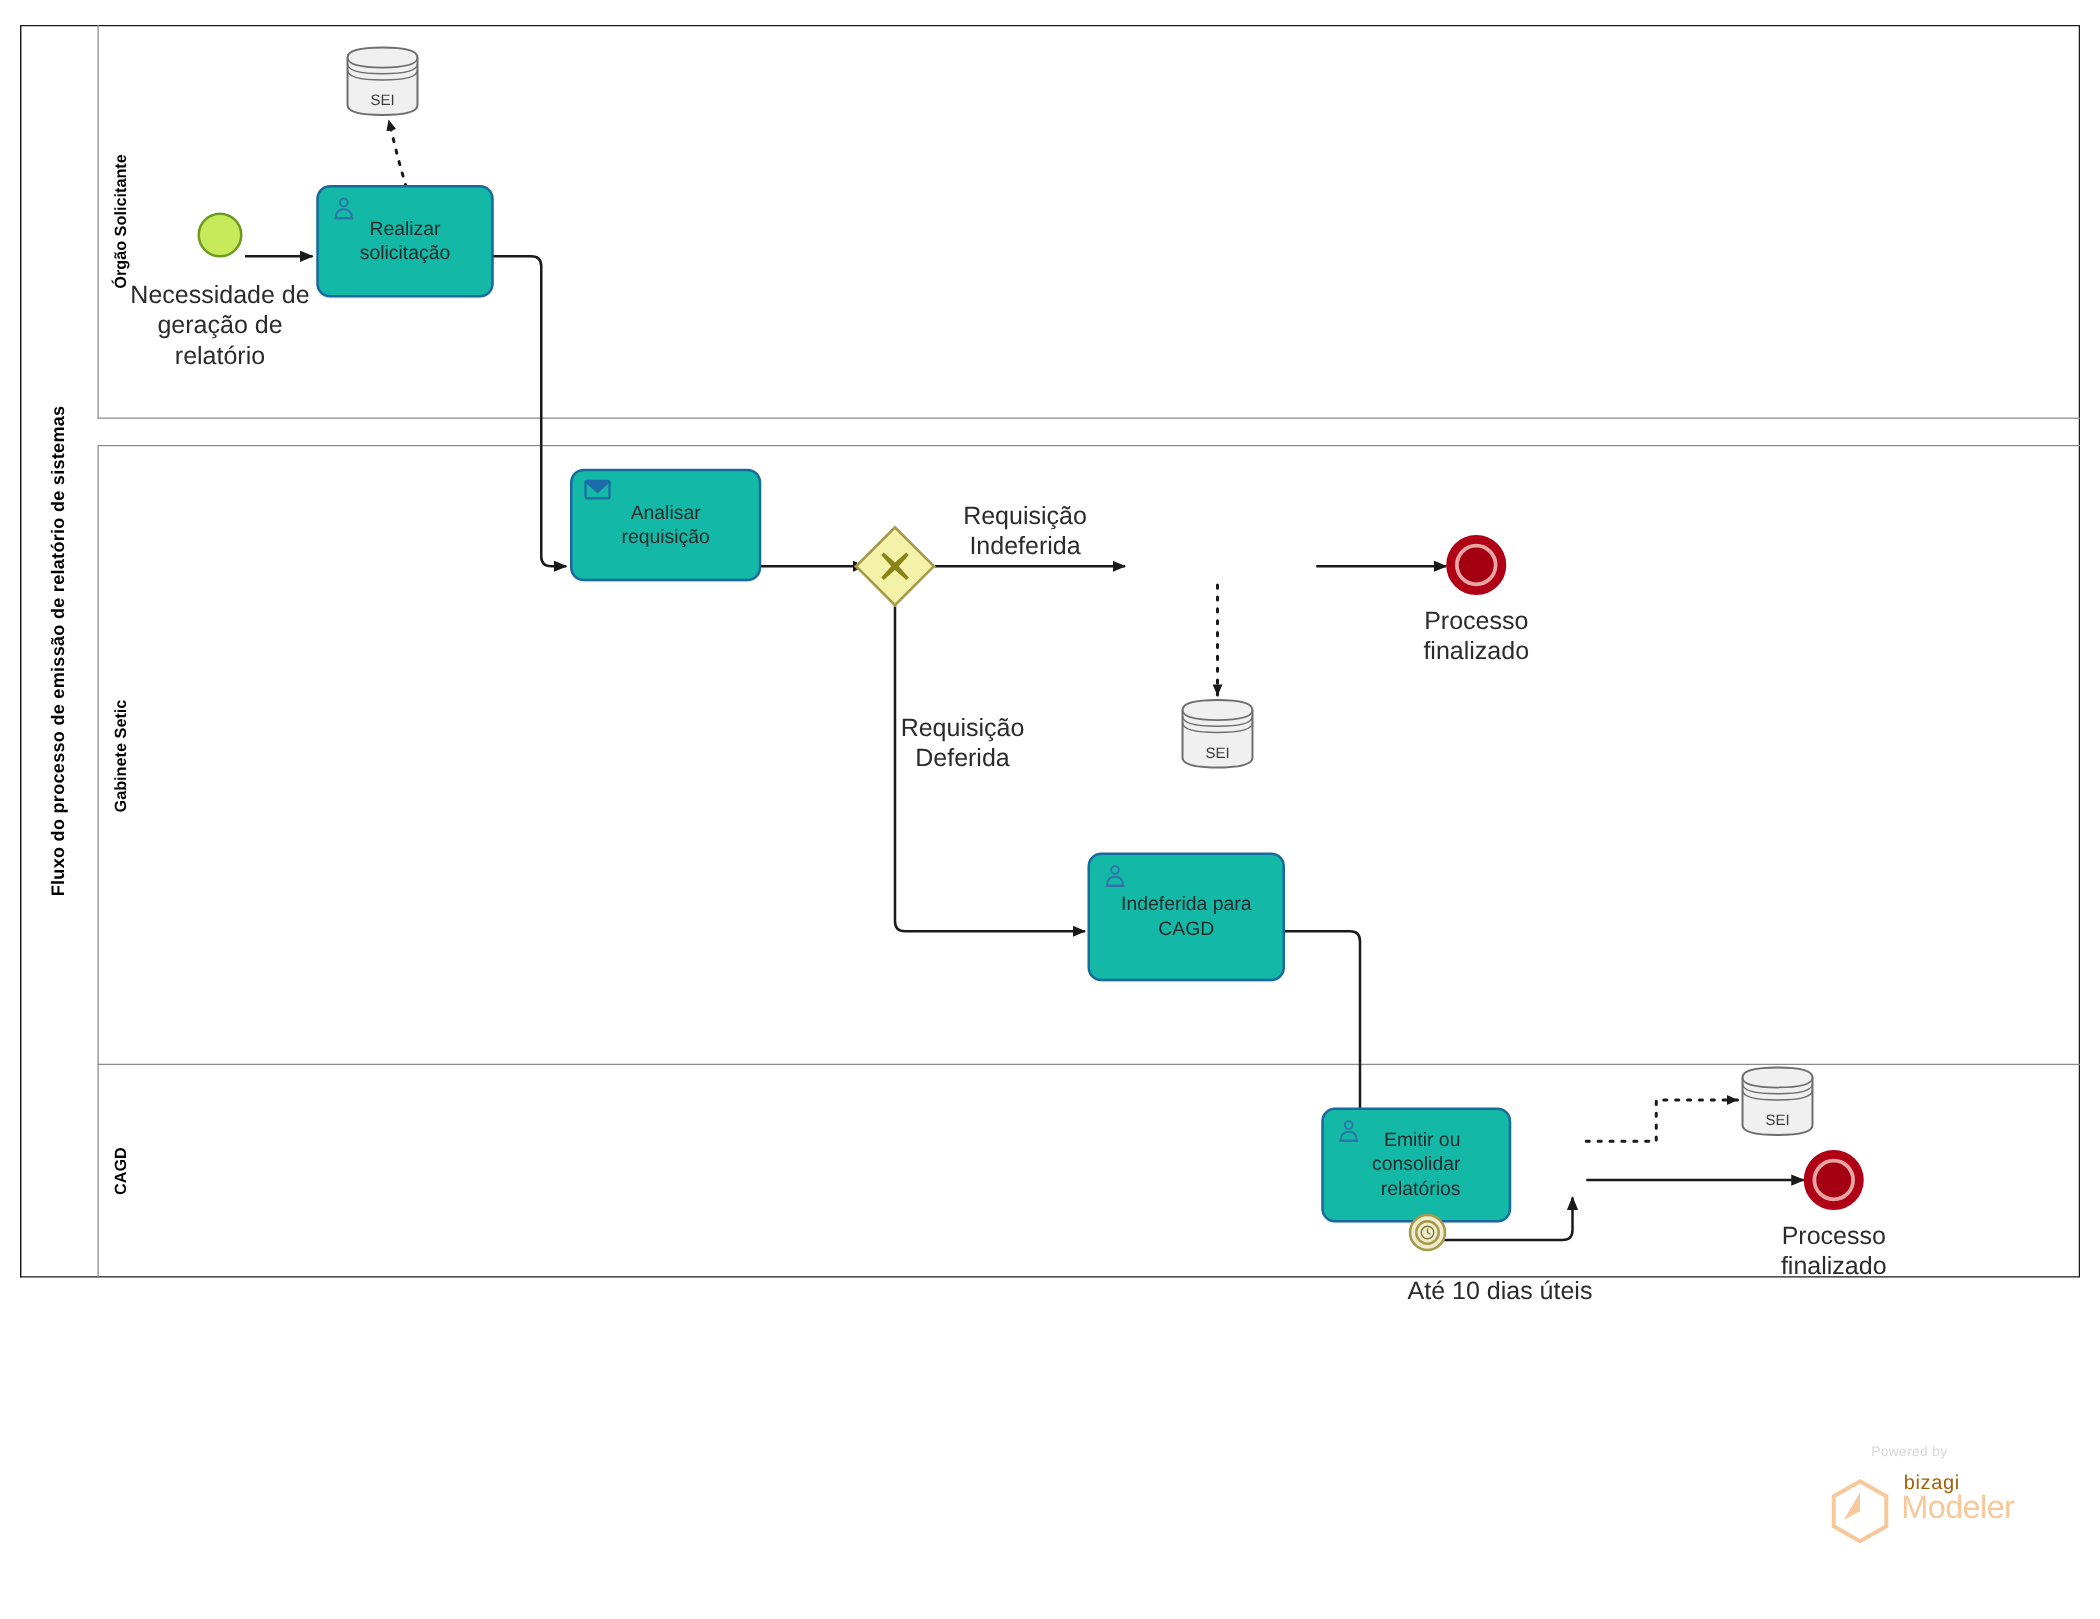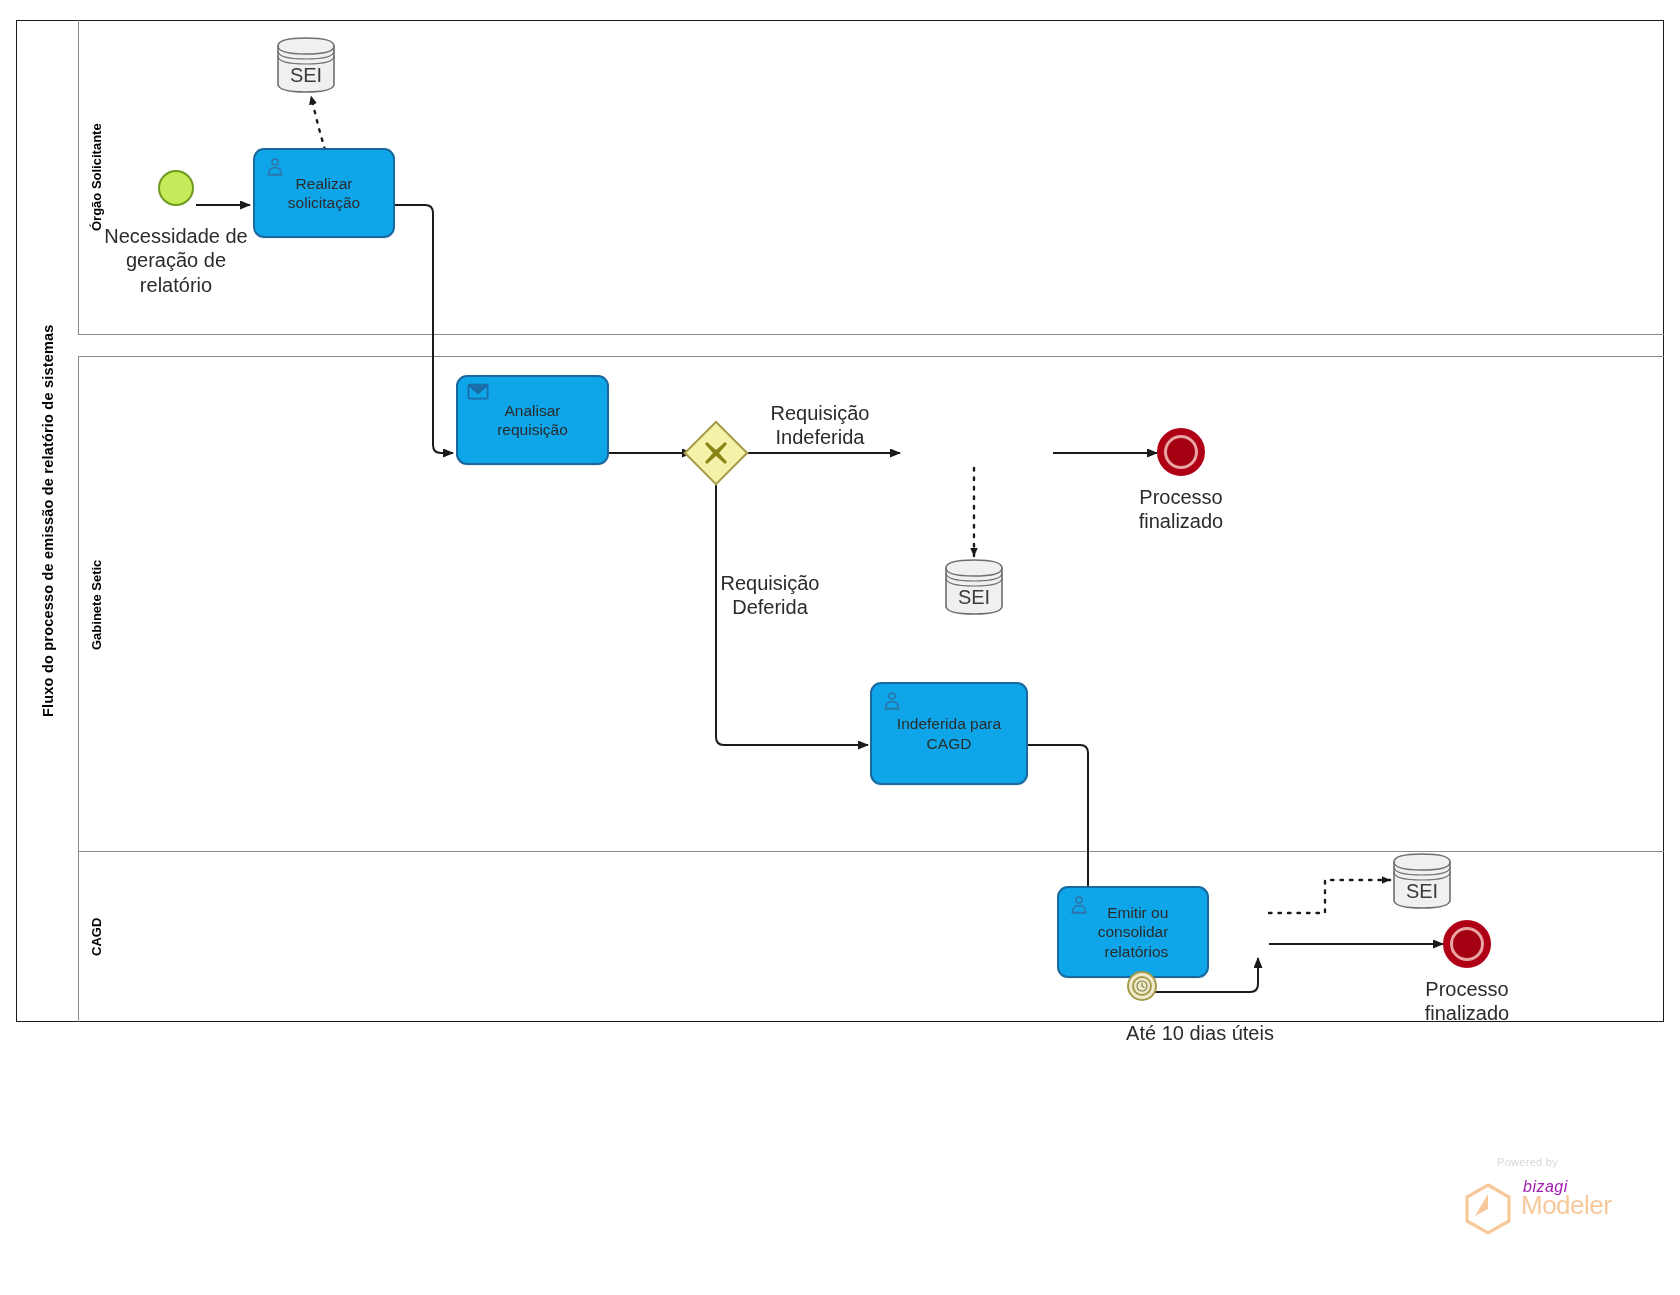--- a/index.html
+++ b/index.html
@@ -69,21 +69,21 @@
     font-weight: bold;
     font-size: 13px;
     color: #000000;
     text-align: center;
   }
 
   
   .task {
     position: absolute;
     box-sizing: border-box;
-    background: #0ea5e9;
+    background: #14b8a6;
     border: 2.6px solid #18699e;
     border-radius: 11px;
     display: flex;
     align-items: center;
     justify-content: center;
     text-align: center;
     font-size: 15.5px;
     color: #2b2b2b;
     line-height: 1.25;
     padding: 4px 8px;
@@ -162,21 +162,21 @@
   
   .datastore {
     position: absolute;
     width: 60px; height: 58px;
   }
   .datastore-label {
     position: absolute;
     width: 60px;
     text-align: center;
     bottom: 7px;
-    font-size: 20px;
+    font-size: 12px;
     color: #3b3b3b;
   }
 
   
   .lbl {
     position: absolute;
     font-size: 20px;
     color: #2b2b2b;
     text-align: center;
     line-height: 1.22;
@@ -193,23 +193,22 @@
     position: absolute;
     left: 42px; top: 0px;
     font-size: 11px;
     color: #d8d8d8;
     letter-spacing: 0.3px;
   }
   .logo-bizagi {
     position: absolute;
     left: 68px; top: 22px;
     font-size: 16px;
-    color: #a21caf;
+    color: #a16207;
     letter-spacing: 0.5px;
-    font-style: italic;
   }
   .logo-modeler {
     position: absolute;
     left: 66px; top: 36px;
     font-size: 26px;
     color: #f7c89a;
     letter-spacing: -0.5px;
     line-height: 1;
   }
   .logo-mark {

